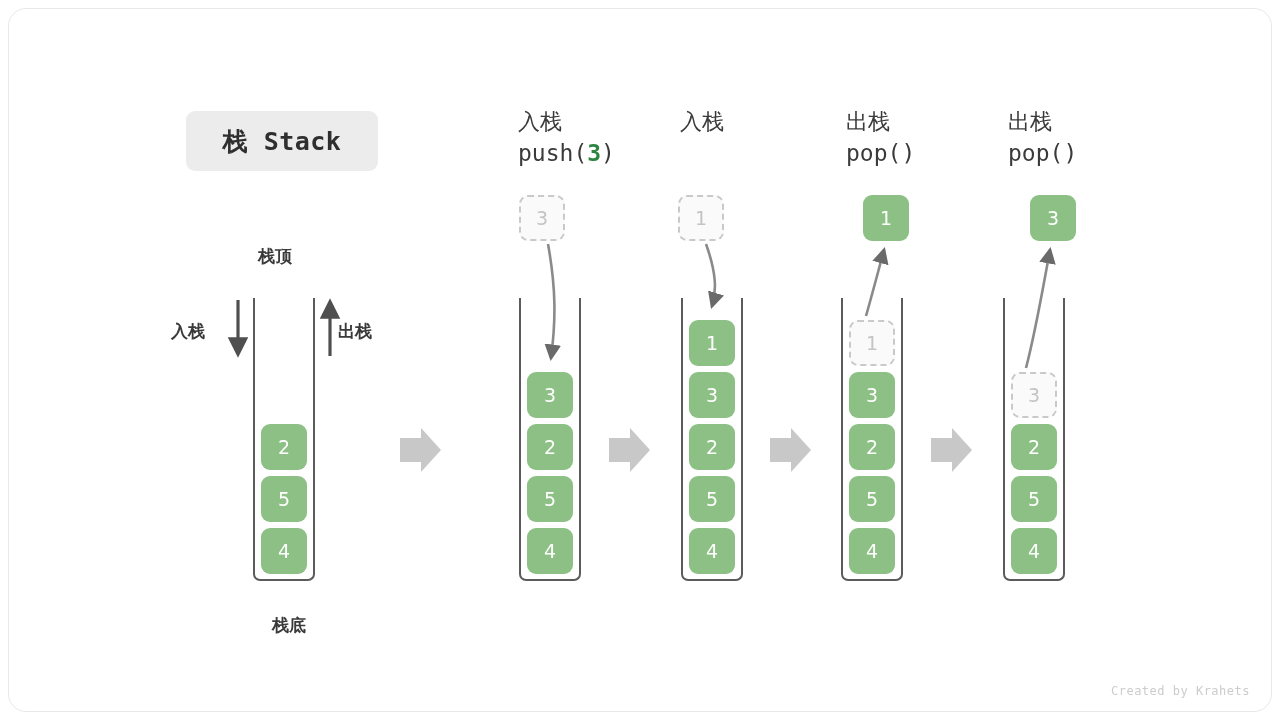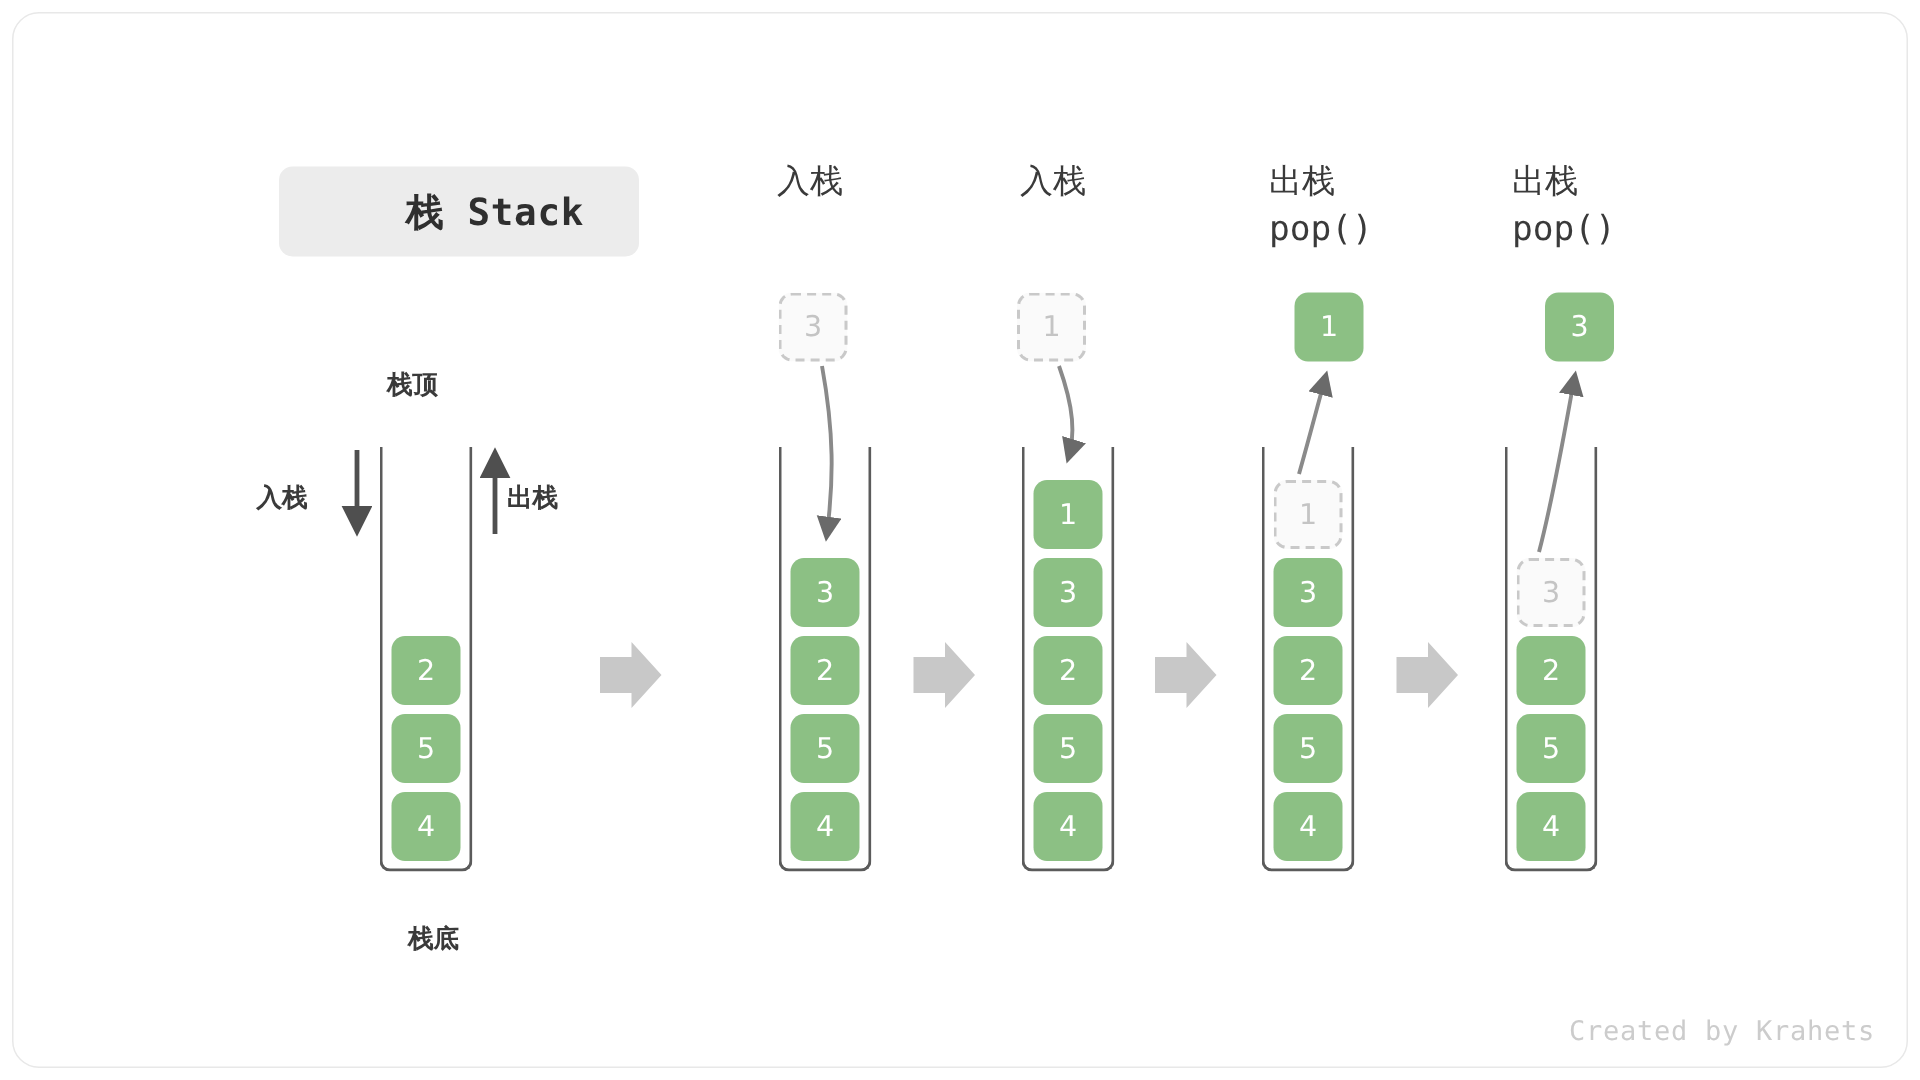--- a/index.html
+++ b/index.html
@@ -39,21 +39,20 @@
     position: absolute;
     left: 186px;
     top: 111px;
     width: 192px;
     height: 60px;
     background: #ececec;
     border-radius: 9px;
     display: flex;
     align-items: center;
     justify-content: center;
-    padding-left: 48px;
   }
   #title-badge .tx {
     font-family: "DejaVu Sans Mono", "Liberation Mono", monospace;
     font-size: 25px;
     font-weight: bold;
     color: #2f2f2f;
     letter-spacing: 0.5px;
     white-space: nowrap;
   }
 
@@ -128,21 +127,21 @@
     border: 2px dashed #c9c9c9;
     color: #c4c4c4;
   }
 
   
   #credit {
     position: absolute;
     right: 30px;
     bottom: 22px;
     font-family: "DejaVu Sans Mono", "Liberation Mono", monospace;
-    font-size: 18px;
+    font-size: 12px;
     color: #cccccc;
     letter-spacing: 0.5px;
     white-space: nowrap;
   }
 
   
   #arrows {
     position: absolute;
     left: 0;
     top: 0;
@@ -161,20 +160,21 @@
     <span class="tx">栈 Stack</span>
   </div>
 
   <div class="cjk-label" style="left:258px; top:245px;">栈顶</div>
   <div class="cjk-label" style="left:272px; top:614px;">栈底</div>
   <div class="cjk-label" style="left:171px; top:320px;">入栈</div>
   <div class="cjk-label" style="left:338px; top:320px;">出栈</div>
 
   <div class="col-head" style="left:518px; top:107px;">
     <span class="line1">入栈</span>
+    <span class="line2"><span>push(</span><span class="argnum">3</span><span>)</span></span>
   </div>
 
   <div class="col-head" style="left:680px; top:107px;">
     <span class="line1">入栈</span>
   </div>
 
   <div class="col-head" style="left:846px; top:107px;">
     <span class="line1">出栈</span>
     <span class="line2"><span>pop(</span><span class="argnum"></span><span>)</span></span>
   </div>

